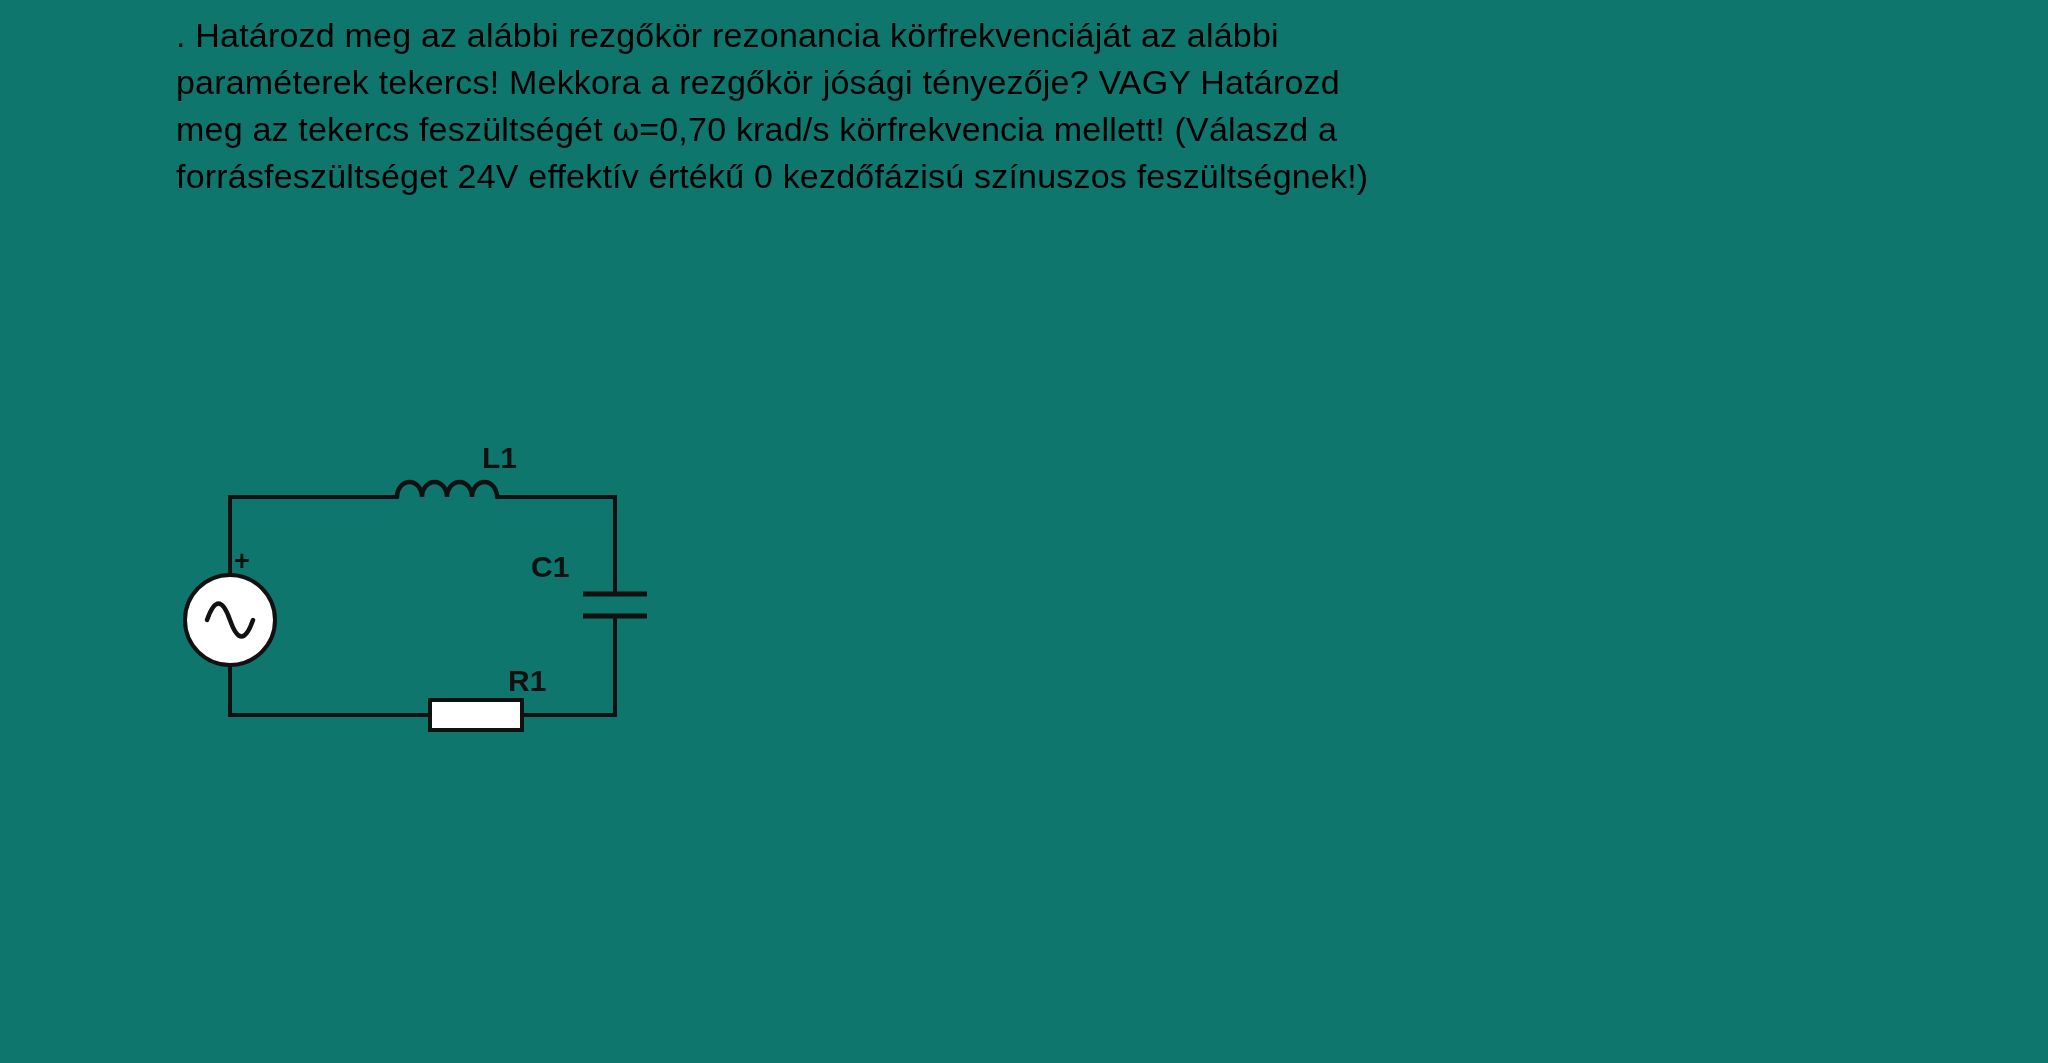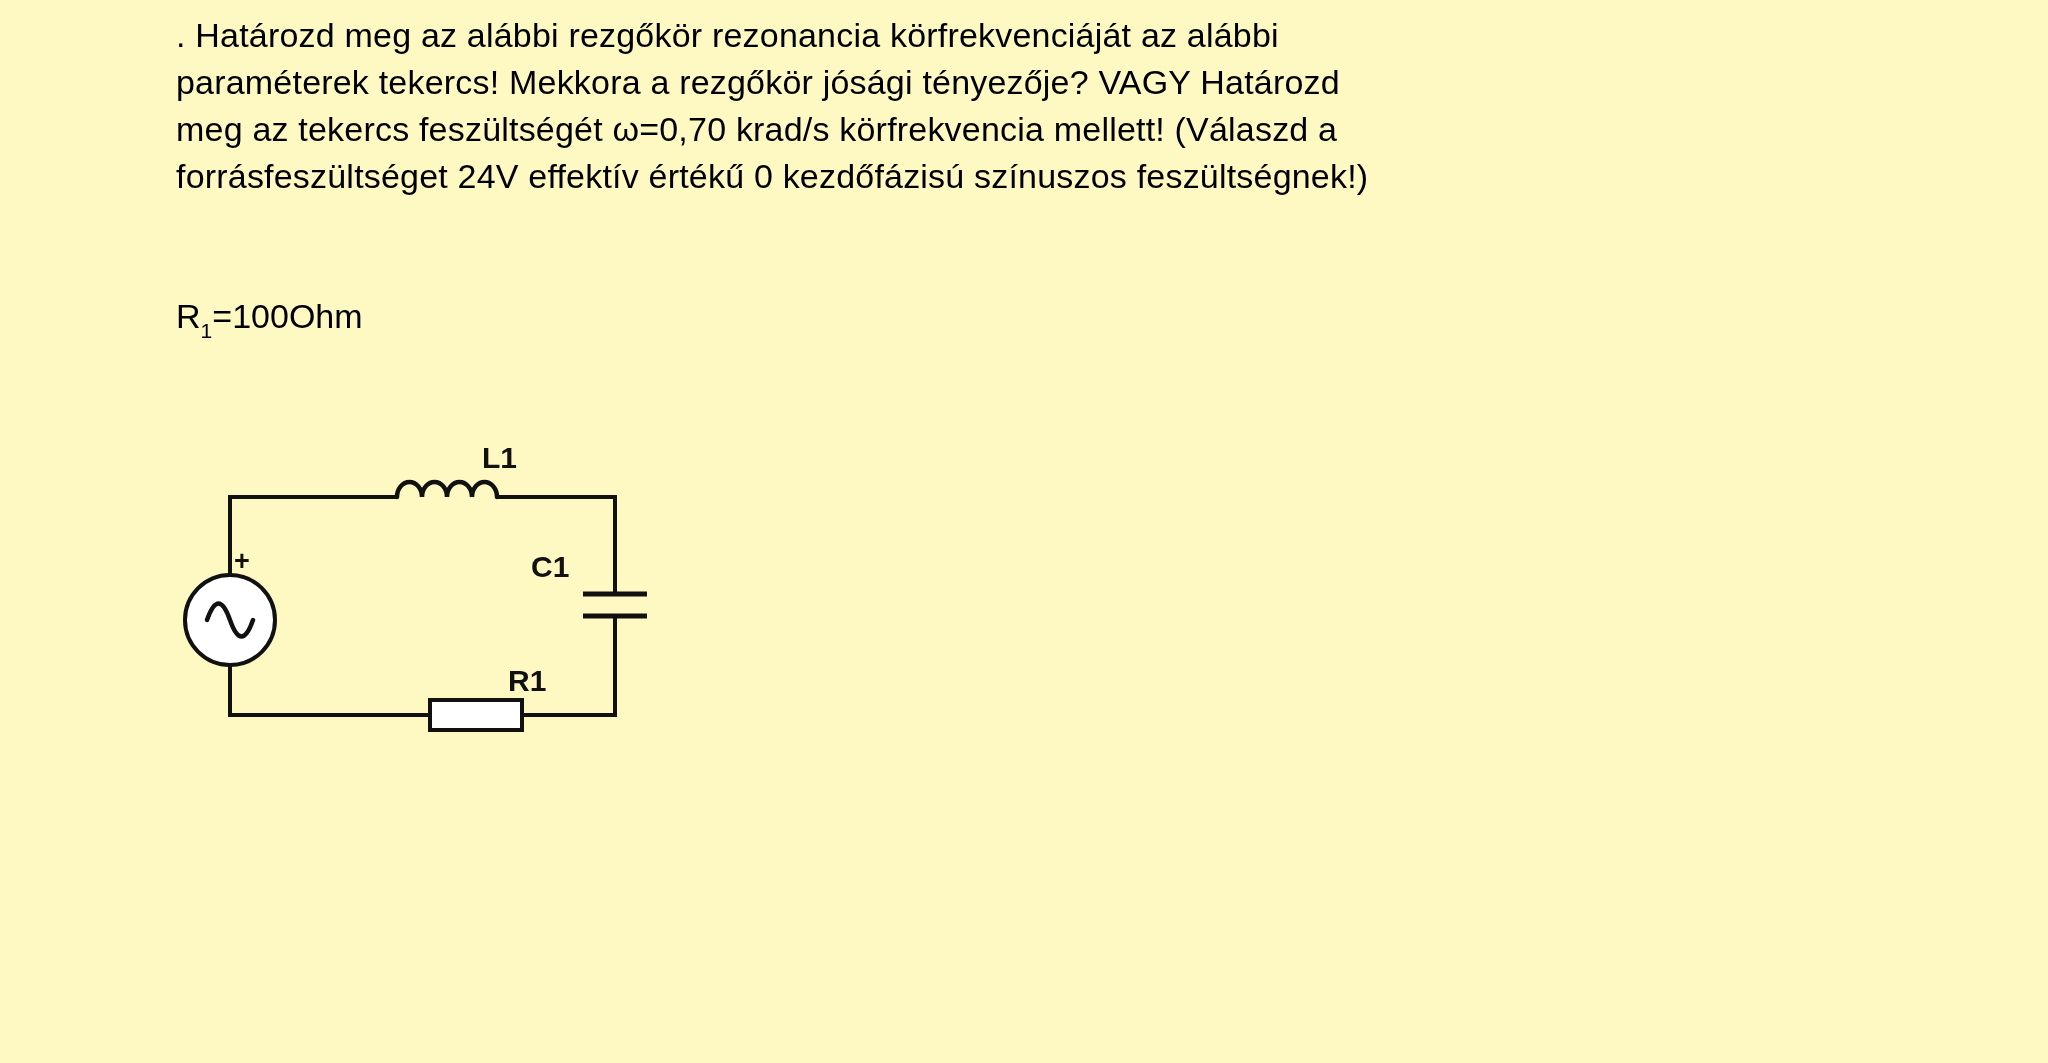--- a/index.html
+++ b/index.html
@@ -6,21 +6,21 @@
   html, body { background: #ffffff; }
   body {
     font-family: "Liberation Sans", sans-serif;
     color: #000000;
     -webkit-font-smoothing: antialiased;
   }
   .page {
     position: relative;
     width: 2048px;
     height: 1063px;
-    background: #fef9c3;
+    background: #0f766e;
     overflow: hidden;
   }
   .problem {
     position: absolute;
     left: 176px;
     top: 12px;
     width: 1330px;
     font-size: 34px;
     line-height: 47px;
     letter-spacing: 0.2px;
@@ -68,21 +68,20 @@
 <div class="page">
 
   <div class="problem">
     <div>.  Határozd meg az alábbi rezgőkör rezonancia körfrekvenciáját az alábbi</div>
     <div>paraméterek tekercs! Mekkora a rezgőkör jósági tényezője? VAGY Határozd</div>
     <div>meg az tekercs feszültségét ω=0,70 krad/s körfrekvencia mellett! (Válaszd a</div>
     <div>forrásfeszültséget 24V effektív értékű 0 kezdőfázisú színuszos feszültségnek!)</div>
   </div>
 
   <div class="params">
-    <span class="param"><span>R</span><sub>1</sub><span>=100Ohm</span></span>
   </div>
 
   <div class="circuit">
     <svg width="520" height="330" viewBox="0 0 520 330" xmlns="http://www.w3.org/2000/svg">
 
       <path d="M55,62 H222" stroke="#111111" stroke-width="4" fill="none"></path>
 
       <path d="M222,62 a12.5,15 0 0 1 25,0 a12.5,15 0 0 1 25,0 a12.5,15 0 0 1 25,0 a12.5,15 0 0 1 25,0" stroke="#111111" stroke-width="4.5" fill="none" stroke-linecap="round"></path>
 
       <path d="M322,62 H440" stroke="#111111" stroke-width="4" fill="none"></path>

